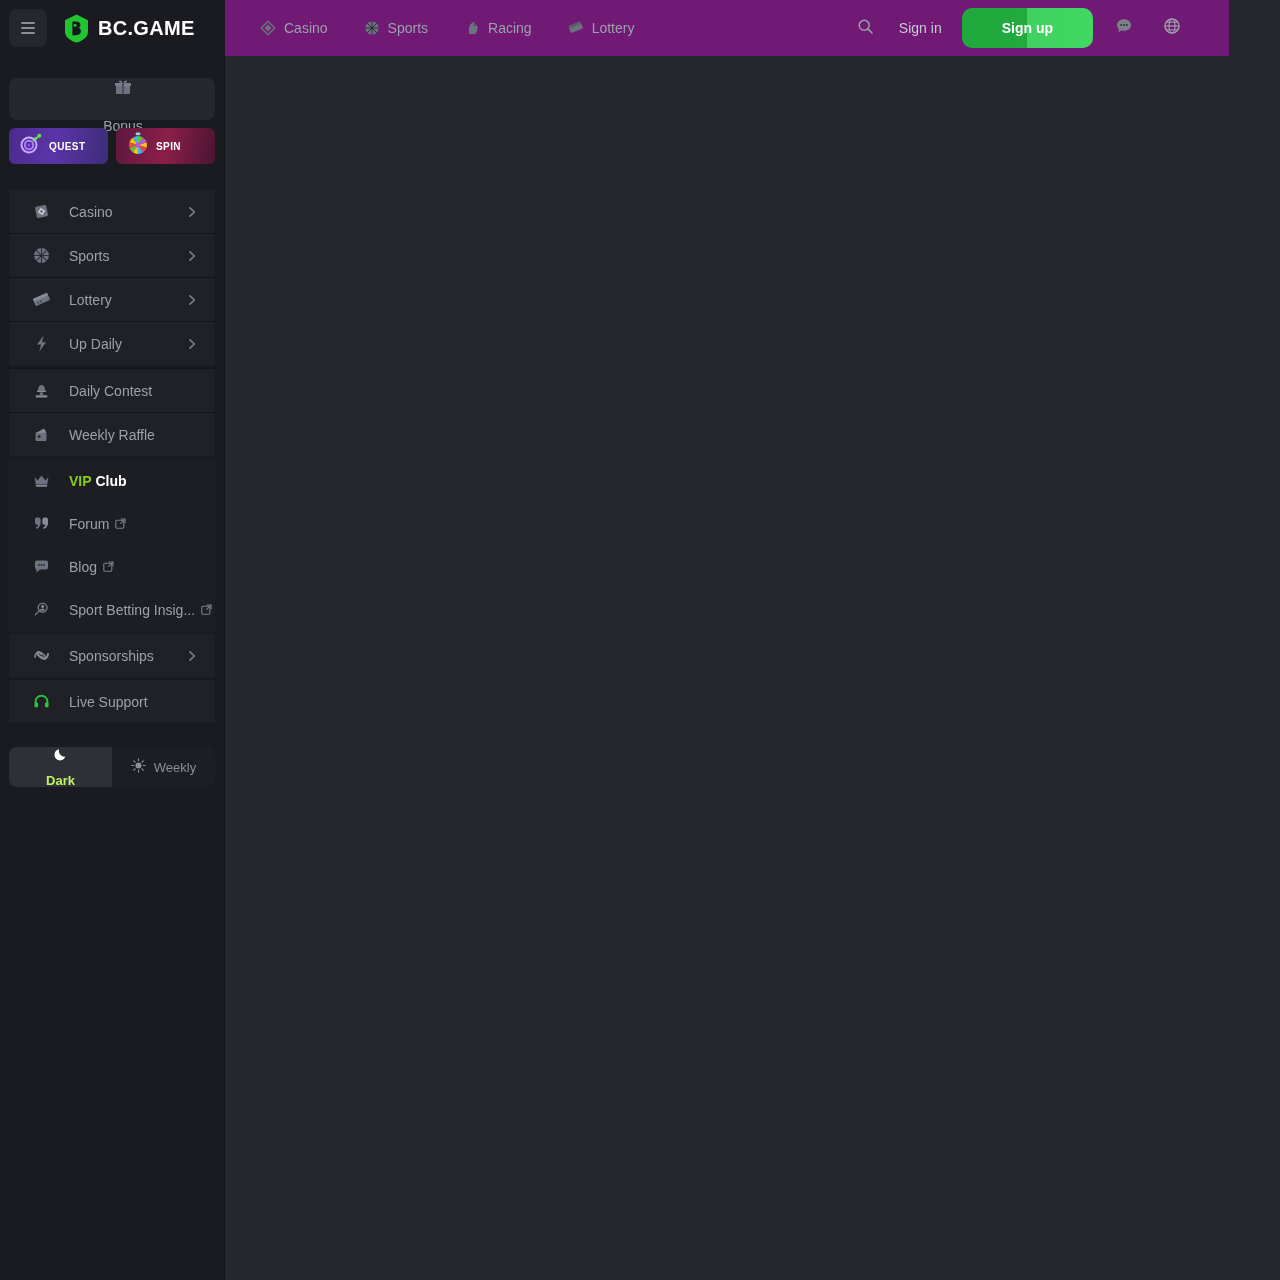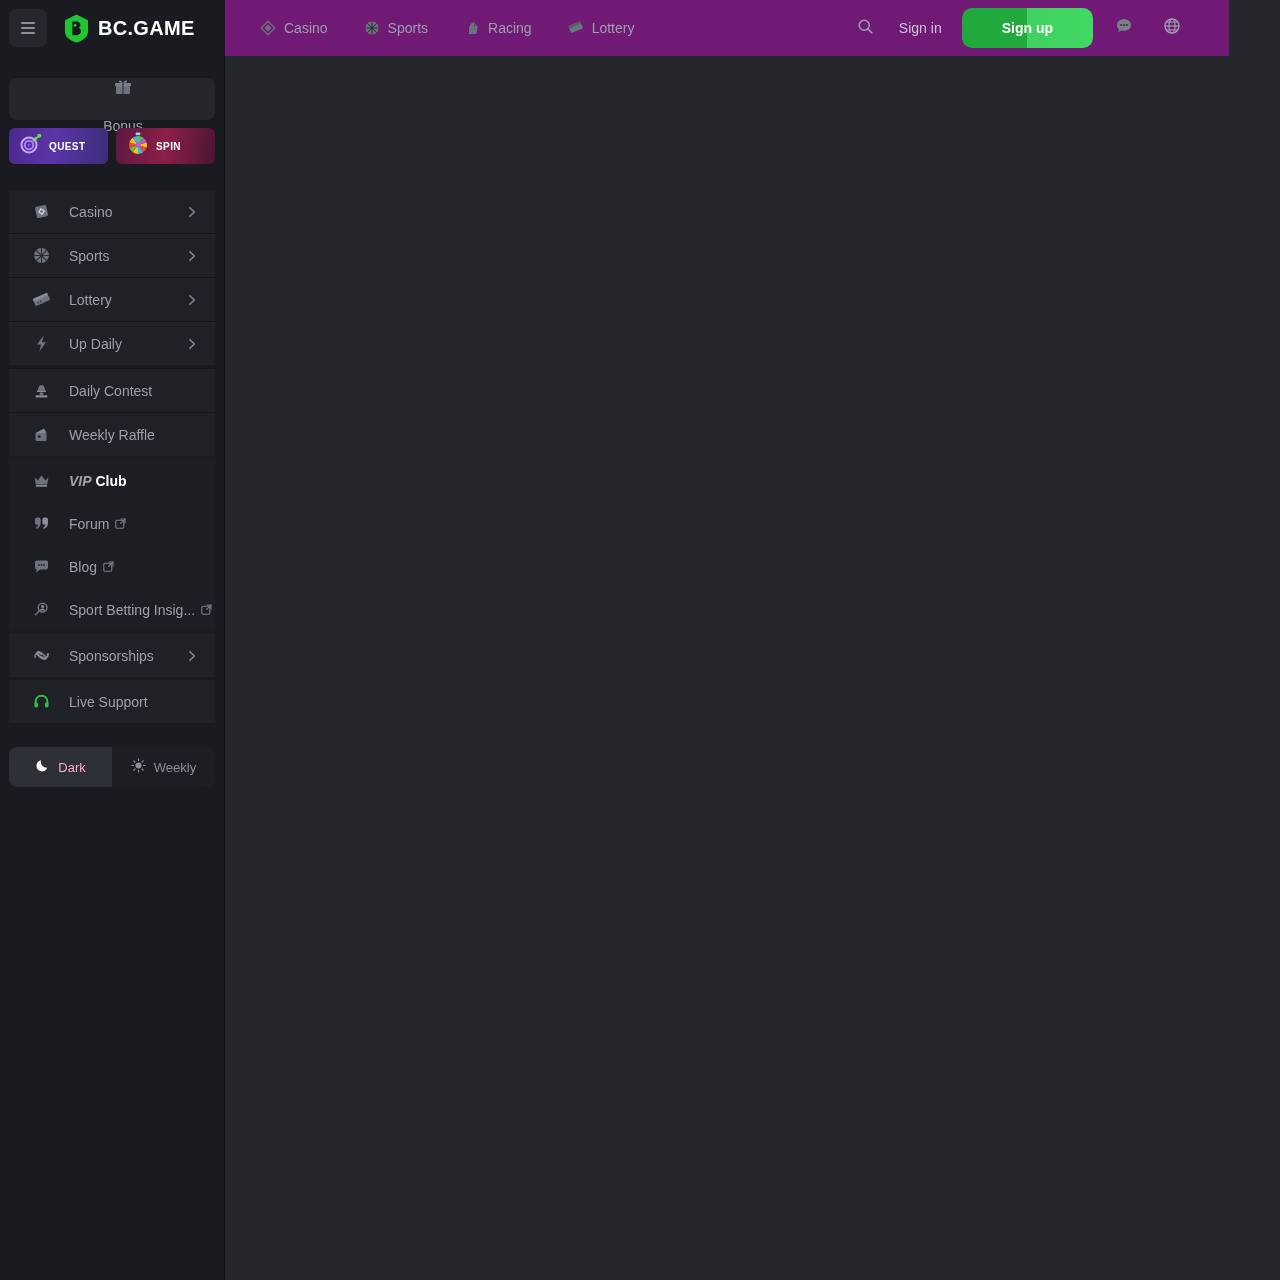--- a/index.html
+++ b/index.html
@@ -118,36 +118,36 @@
   .menu-item.dk { background: #1d1e23; }
   .menu-item .mi-icon {
     width: 20px; display: flex; align-items: center; justify-content: center;
     flex: 0 0 20px;
   }
   .menu-item .mi-label {
     margin-left: 18px; color: #9ca0ab; font-size: 14px;
     white-space: nowrap; overflow: hidden;
   }
   .menu-item .mi-label.vip { color: #fff; font-weight: bold; }
-  .menu-item .mi-label.vip b { color: #a3a3a3; font-style: italic; }
+  .menu-item .mi-label.vip b { color: #84cc16; }
   .menu-item .mi-ext { margin-left: 6px; display: inline-flex; vertical-align: middle; }
   .menu-item .chev { margin-left: auto; margin-right: 16px; display: flex; }
   .divider { height: 1px; background: #131419; margin: 0 9px; }
   .gap { height: 3px; }
 
   
   .theme-toggle {
     margin: 24px 9px 0; height: 40px; border-radius: 8px;
     background: #1d1e23; display: flex; overflow: hidden;
   }
   .theme-opt {
     flex: 1; display: flex; align-items: center; justify-content: center;
     gap: 8px; font-size: 13px; cursor: pointer; color: #8b8f99;
   }
-  .theme-opt.active { background: #2e3037; color: #f9a8d4; font-weight: normal; }
+  .theme-opt.active { background: #2e3037; color: #bef264; font-weight: bold; flex-direction: column; }
 
   
   .main {
     position: absolute; top: 56px; left: 226px;
     width: 1054px; height: 1224px;
     background: #26272d;
   }
 </style>
 </head>
 <body>

